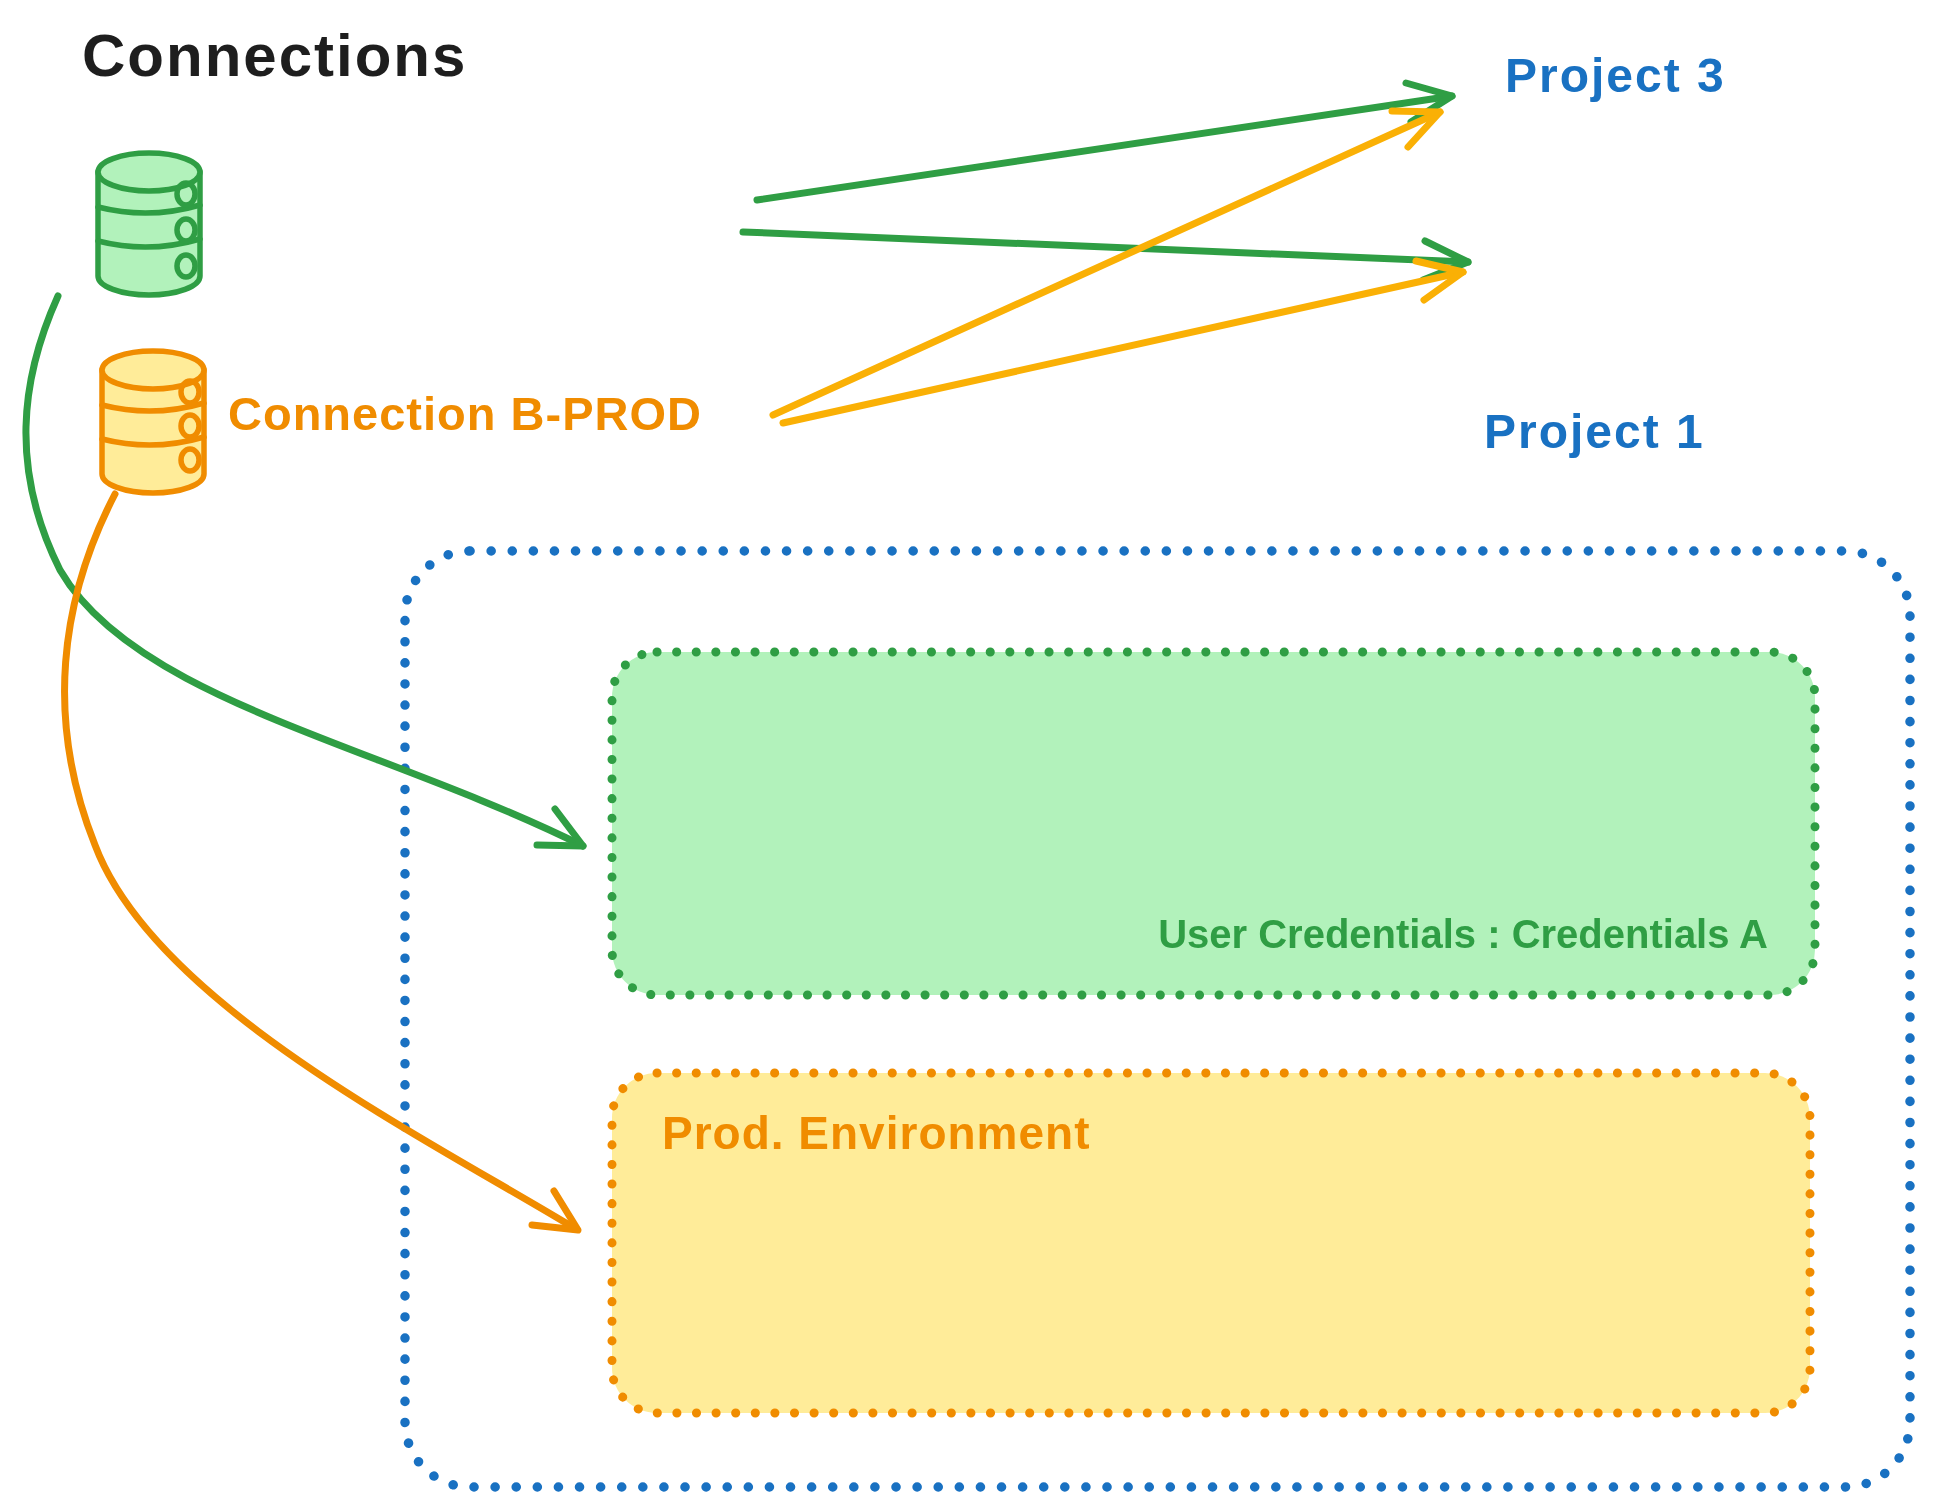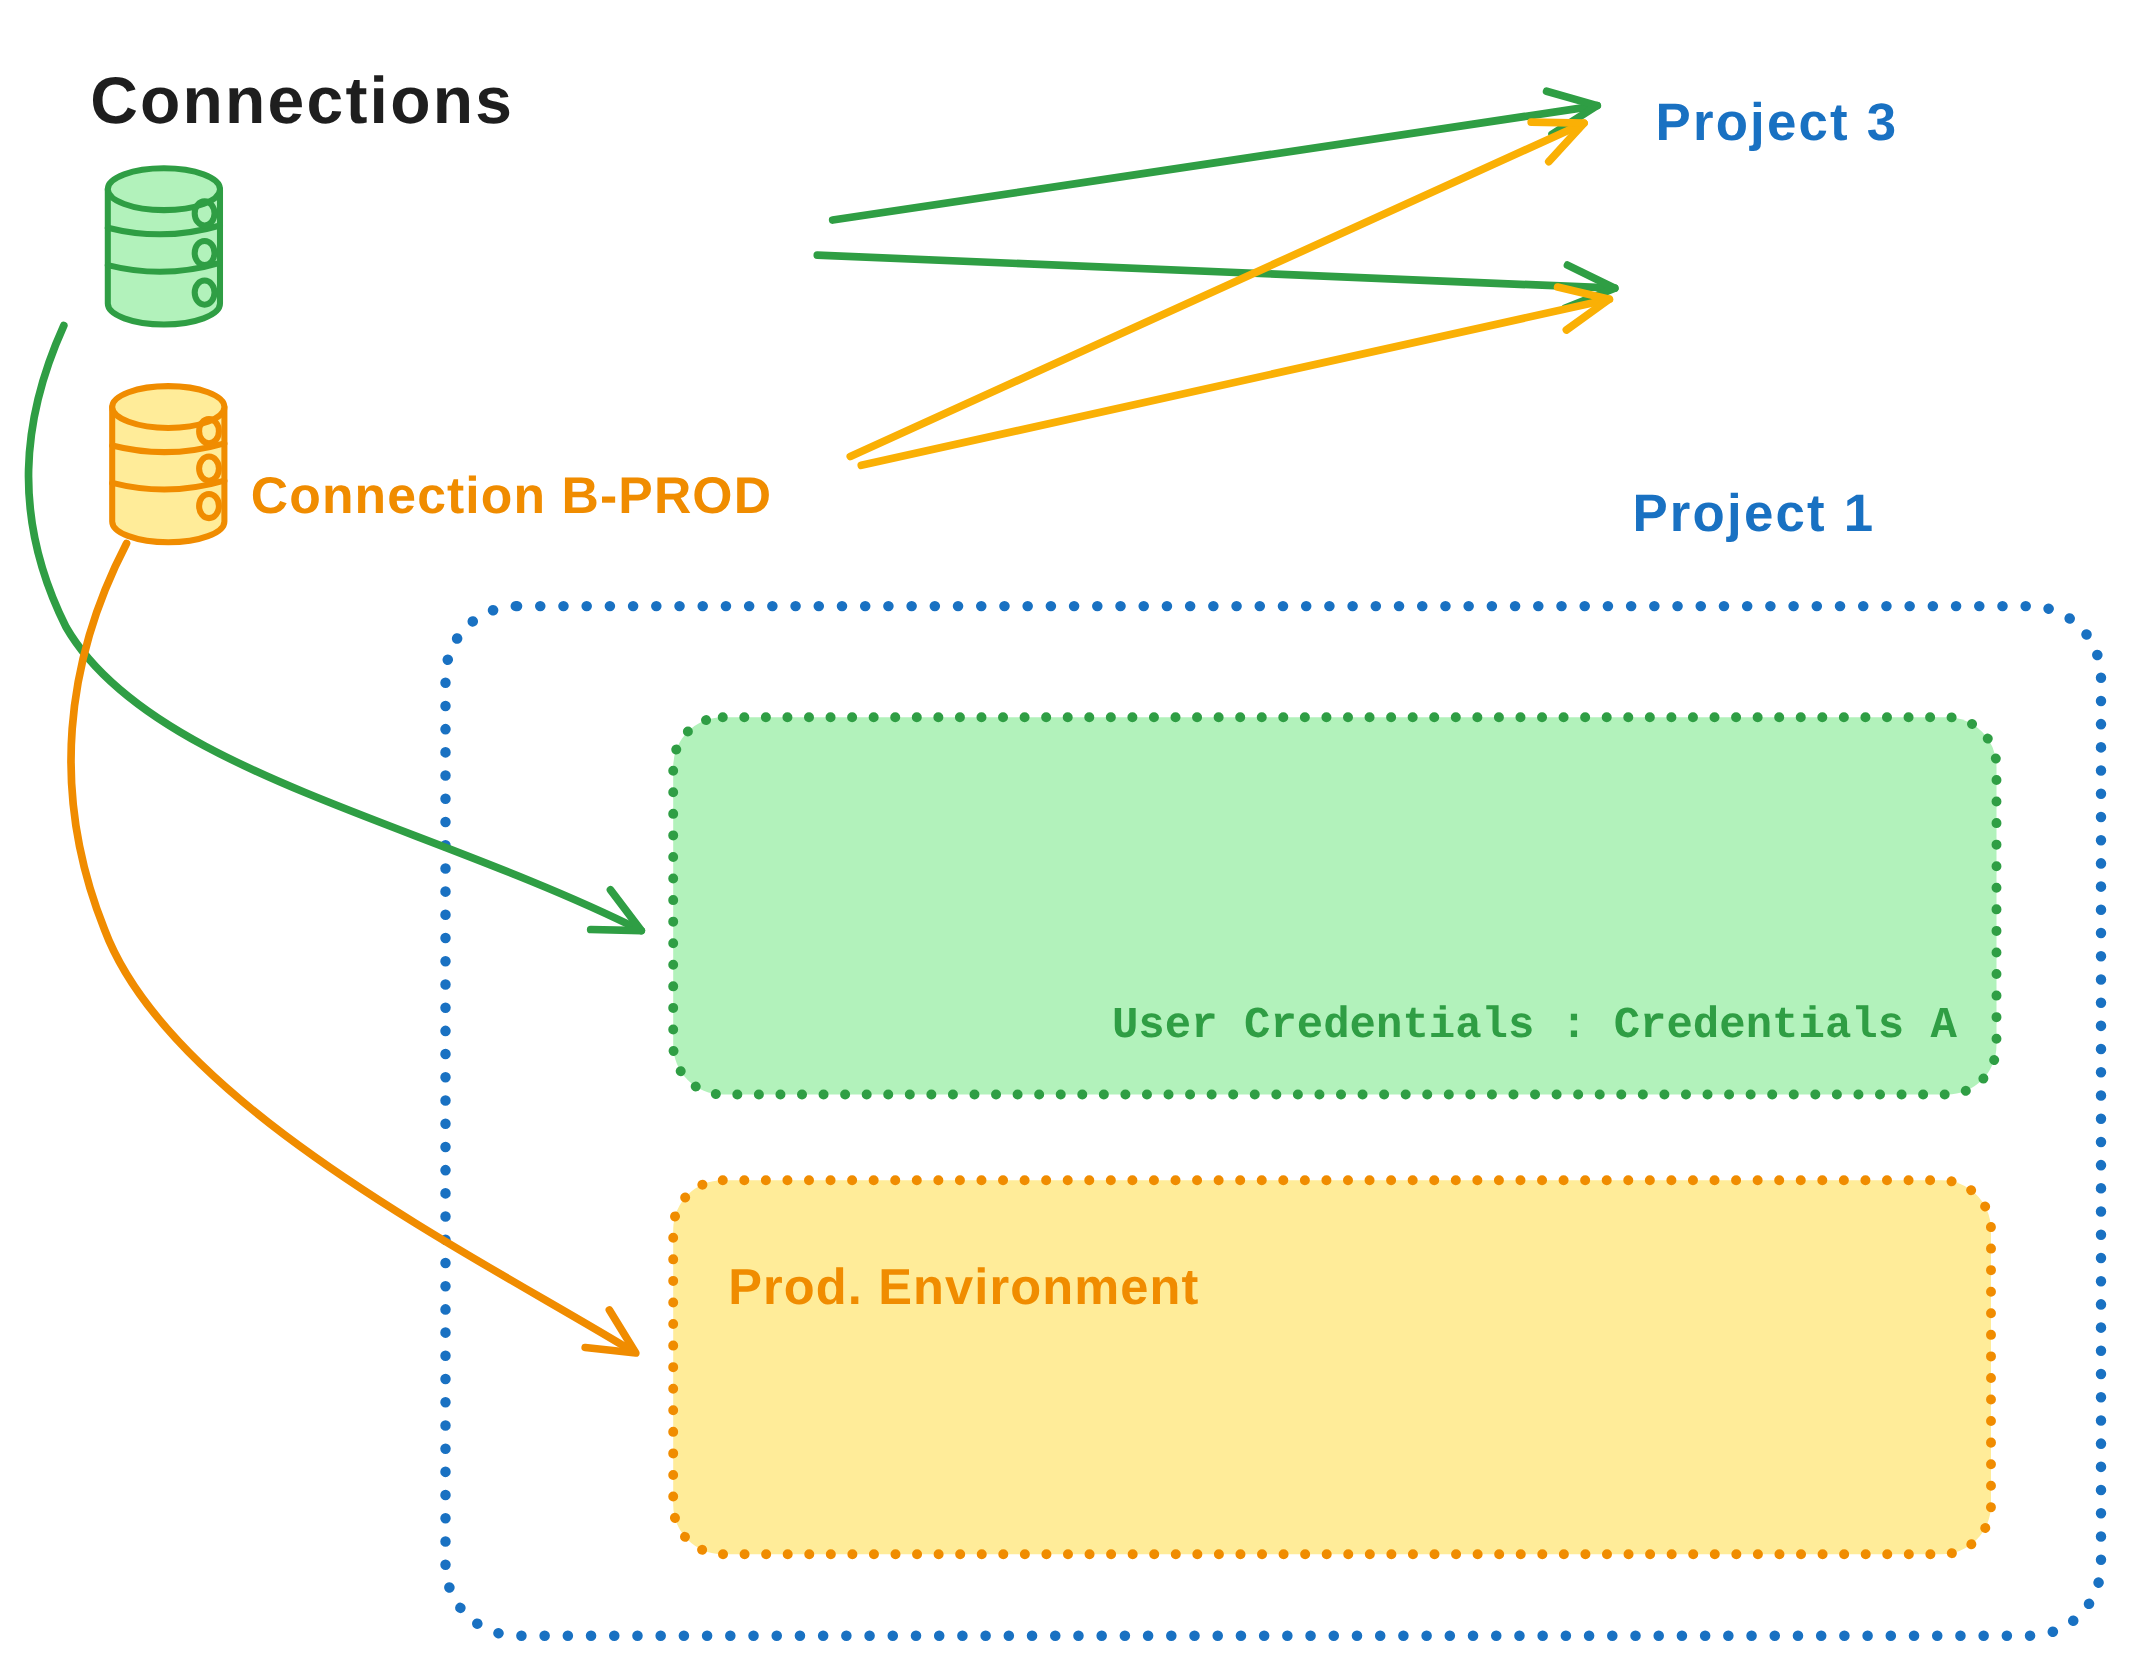--- a/index.html
+++ b/index.html
@@ -12,36 +12,35 @@
   }
   .canvas svg.layer {
     position:absolute; left:0; top:0; width:1948px; height:1506px;
   }
   .lbl {
     position:absolute;
     line-height:1;
     white-space:nowrap;
     font-weight:600;
     letter-spacing:1px;
-    margin-top:36px;
   }
   .title    { left:82px;  top:26px;  font-size:60px; font-weight:700; letter-spacing:2px; color:#1e1e1e; }
   .conn-a   { left:226px; top:192px; font-size:47px; color:#2f9e44; }
   .conn-b   { left:228px; top:390px; font-size:47px; color:#f08c00; }
   .proj     { color:#1971c2; font-size:48px; font-weight:700; letter-spacing:2px; }
   .proj-3   { left:1505px; top:52px; }
   .proj-2   { left:1505px; top:226px; }
   .proj-1   { left:1484px; top:408px; }
   .env-title{ font-size:46px; }
   .dev-title  { left:660px; top:694px;  color:#2f9e44; }
   .prod-title { left:662px; top:1110px; color:#f08c00; }
   .cred {
     position:absolute;
-    right:169px;
-    font-family:Liberation Mono, monospace;
+    right:180px;
+    font-family:Liberation Sans, sans-serif;
     font-weight:600;
     font-size:40px;
     line-height:1;
     white-space:nowrap;
     letter-spacing:0;
   }
   .dev-cred  { top:914px;  color:#2f9e44; }
   .prod-cred { top:1332px; color:#f08c00; }
 </style>
 </head>

